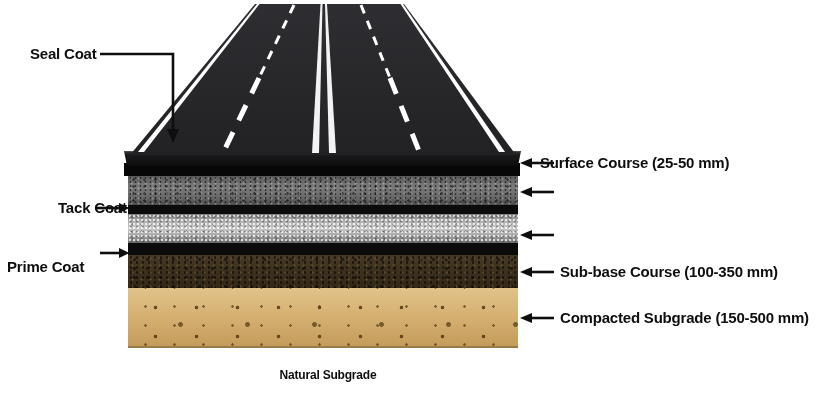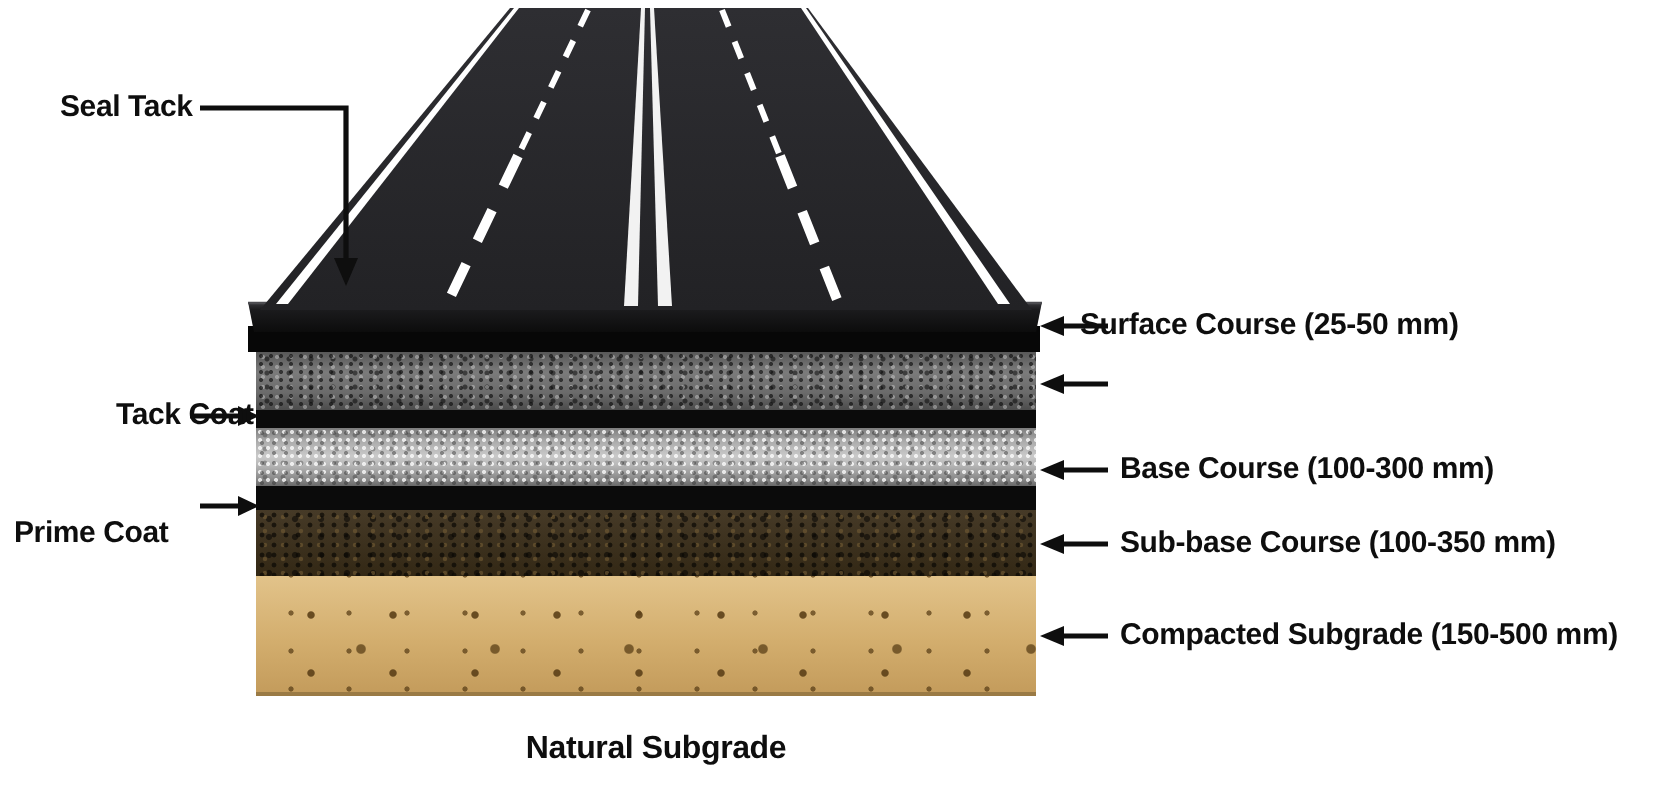--- a/index.html
+++ b/index.html
@@ -48,21 +48,21 @@
       radial-gradient(circle,rgba(92,64,24,.75) 1.1px,transparent 1.5px),
       linear-gradient(180deg,#e2c38a,#d3ae6e 55%,#c49c5c);
     background-size:41px 29px,67px 47px,29px 19px,100% 100%;
     background-position:7px 5px,19px 13px,3px 9px,0 0;
   }
   
   .lbl{
     position:absolute;font-weight:bold;font-size:15px;line-height:16px;
     color:#0e0e0e;letter-spacing:-0.2px;white-space:nowrap;
   }
-  .lbl-bottom{font-size:16px;text-align:center;}
+  .lbl-bottom{font-size:12px;text-align:center;}
   svg.gfx{position:absolute;left:0;top:0;pointer-events:none;}
 </style>
 </head>
 <body>
 
 <div class="canvas">
 
   <div class="band surface-band"></div>
   <div class="layer binder"></div>
   <div class="band tack-band"></div>
@@ -116,23 +116,22 @@
       <polygon points="532,187 532,197 520,192" fill="#0e0e0e"></polygon>
       <line x1="531" y1="235" x2="554" y2="235" stroke="#0e0e0e" stroke-width="2.6"></line>
       <polygon points="532,230 532,240 520,235" fill="#0e0e0e"></polygon>
       <line x1="531" y1="272" x2="554" y2="272" stroke="#0e0e0e" stroke-width="2.6"></line>
       <polygon points="532,267 532,277 520,272" fill="#0e0e0e"></polygon>
       <line x1="531" y1="318" x2="554" y2="318" stroke="#0e0e0e" stroke-width="2.6"></line>
       <polygon points="532,313 532,323 520,318" fill="#0e0e0e"></polygon>
     </g>
   </svg>
 
-  <div class="lbl" style="left:30px;top:46px;">Seal Tack</div>
+  <div class="lbl" style="left:30px;top:46px;">Seal Coat</div>
   <div class="lbl" style="left:10px;top:200px;margin-left:48px;">Tack Coat</div>
   <div class="lbl" style="left:7px;top:259px;">Prime Coat</div>
 
   <div class="lbl" style="left:540px;top:155px;text-align:center;">Surface Course (25-50 mm)</div>
-  <div class="lbl" style="left:560px;top:227px;">Base Course (100-300 mm)</div>
   <div class="lbl" style="left:560px;top:264px;">Sub-base Course (100-350 mm)</div>
   <div class="lbl" style="left:560px;top:310px;">Compacted Subgrade (150-500 mm)</div>
 
   <div class="lbl lbl-bottom" style="left:238px;top:367px;width:180px;">Natural Subgrade</div>
 </div>
 
 </body></html>

